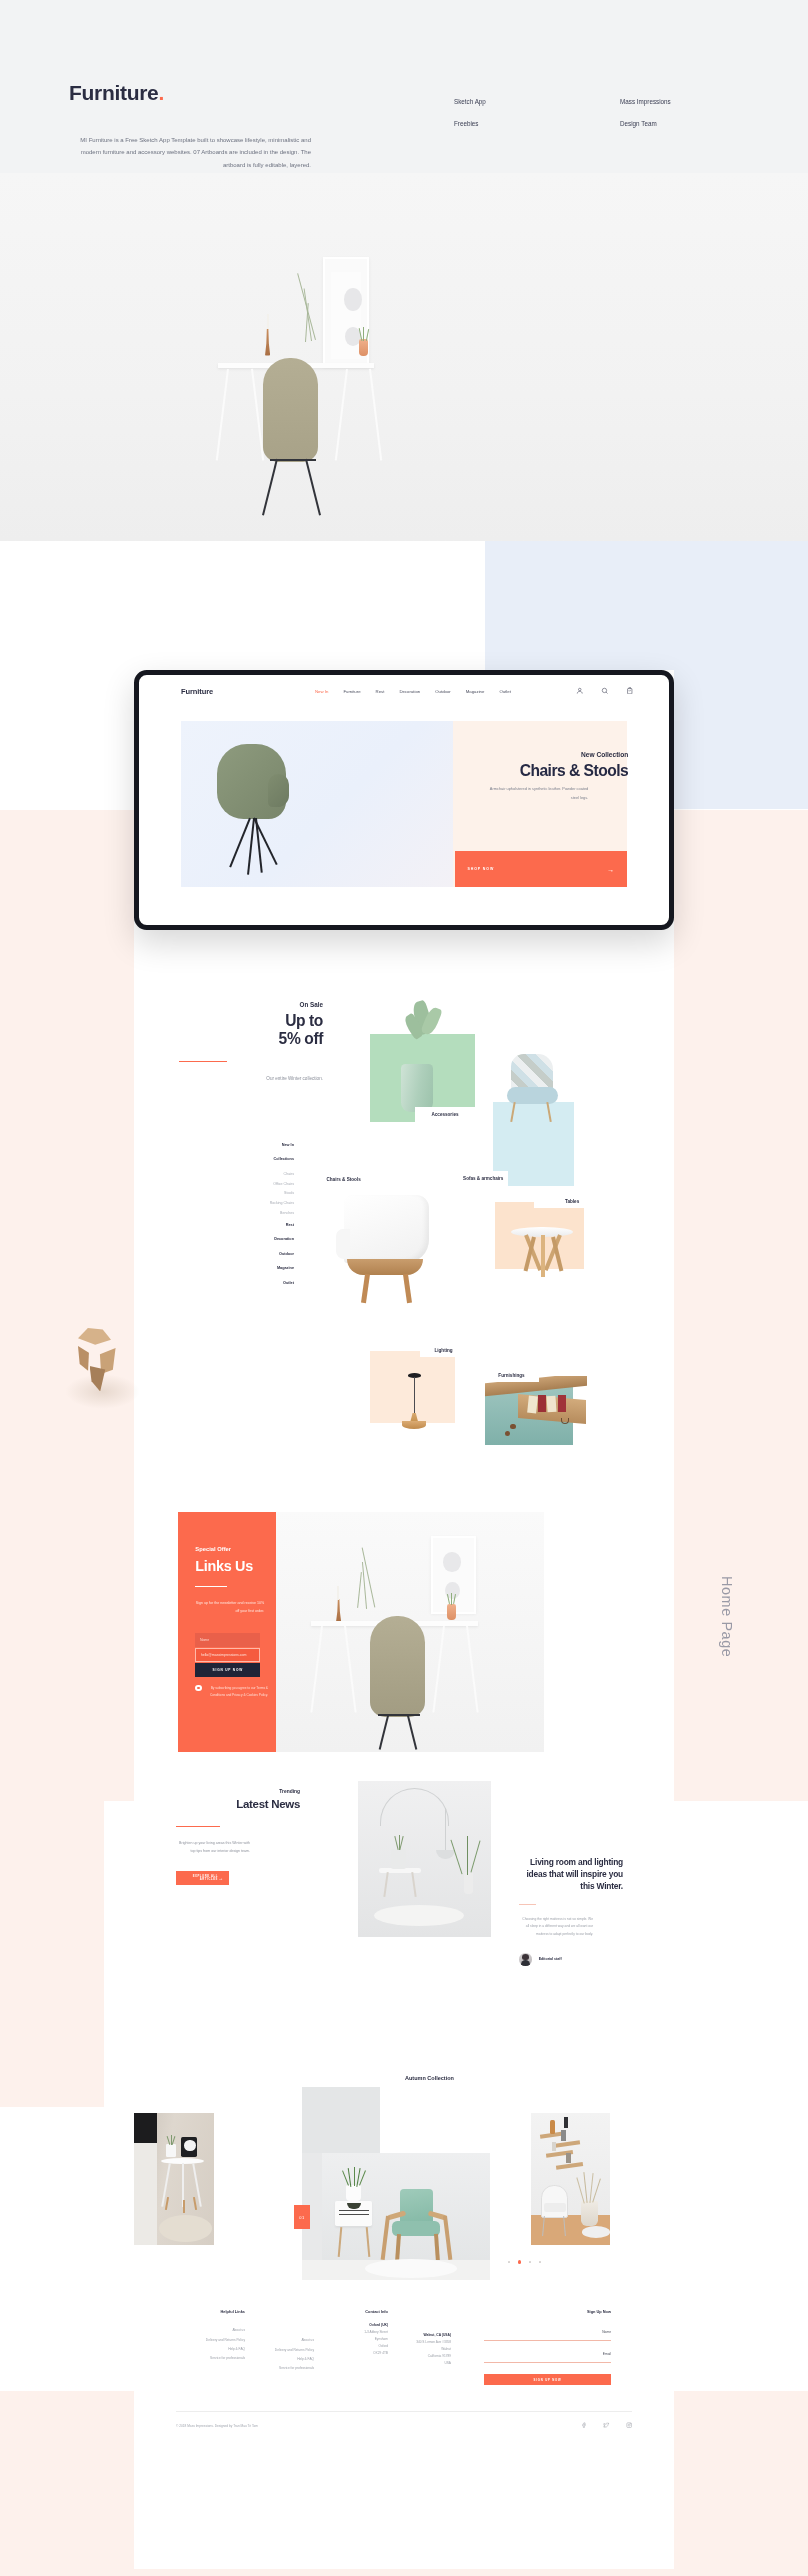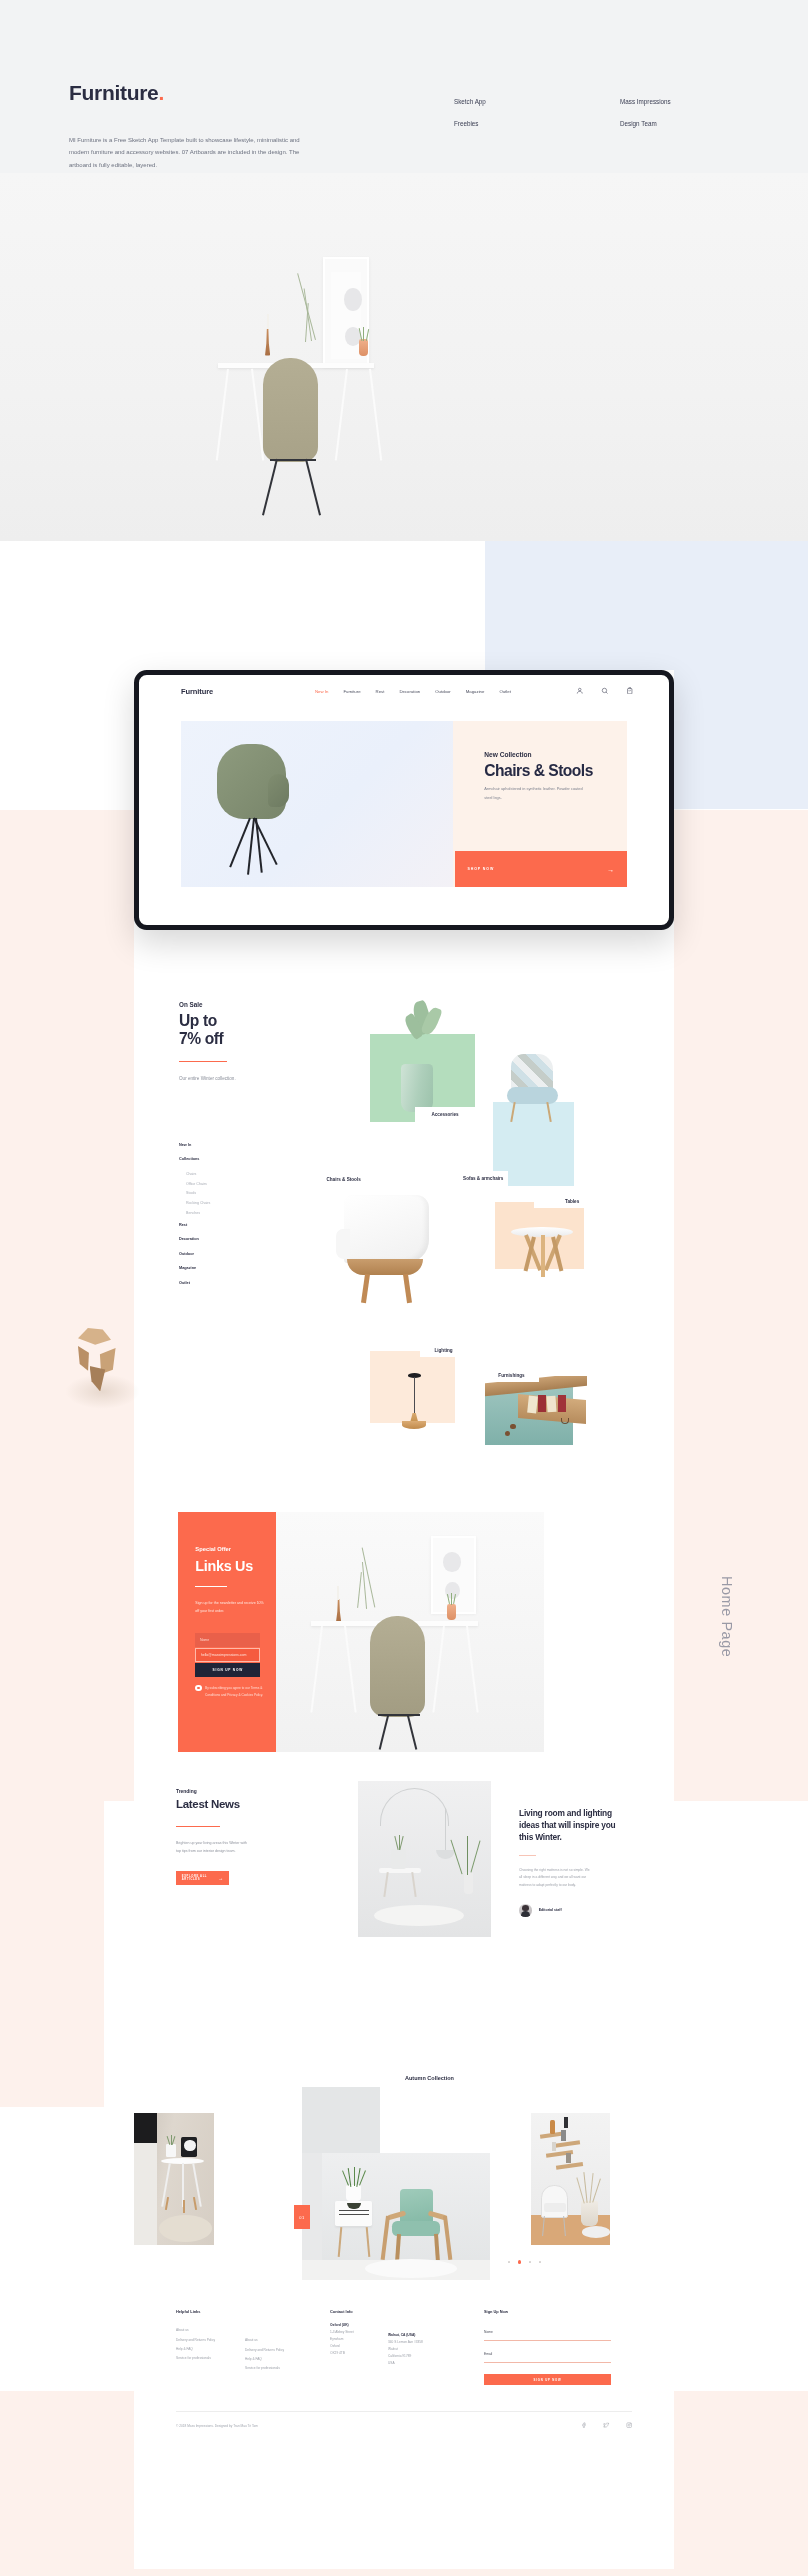--- a/index.html
+++ b/index.html
@@ -2,21 +2,21 @@
 <html style="font-size:9.2px"><head>
 <meta charset="utf-8">
 <style>
   * { box-sizing: border-box; margin:0; padding:0; }
   html,body { background:#ffffff; }
   body {
     width:808px; height:2576px; position:relative; overflow:hidden;
     font-family:"Liberation Sans", sans-serif;
     color:#2b2d42;
   }
-  .abs { position:absolute; }
+  .abs { position:absolute;text-align:right; }
 
   
   #band-top      { left:0; top:0;      width:808px; height:541px;  background:#f2f3f4; }
   #band-white1   { left:0; top:541px;  width:485px;  height:268px;  background:#ffffff; }
   #band-blue     { left:485px; top:541px; width:323px; height:268px; background:#e8eef8; }
   #band-peach    { left:0; top:810px; width:808px; height:991px; background:#fdf1ec; }
   #band-white2   { left:0; top:1801px; width:808px; height:590px; background:#ffffff; }
   #band-peachbot { left:0; top:2391px; width:808px; height:185px;  background:#fdf1ec; }
   #band-peachL   { left:0; top:1801px; width:104px;  height:306px;  background:#fdf1ec; }
 
@@ -122,21 +122,21 @@
   #news-left { left:176px; top:1789px; width:124px; }
   #news-eyebrow { font-size:4.9px; font-weight:700; }
   #news-title { font-size:11.5px; font-weight:800; letter-spacing:-0.3px; margin-top:4px; }
   #news-rule { width:44px; height:1.2px; background:#fc6a4d; margin-top:16px; }
   #news-desc { font-size:3.6px; line-height:2.2; color:#8e929c; margin-top:12.7px; width:74px; }
   #news-btn { margin-top:15px; width:53px; height:14px; background:#fc6a4d; display:flex; align-items:center; justify-content:space-between; padding:0 5.8px; }
   #news-btn-label { font-size:2.7px; font-weight:700; letter-spacing:0.6px; color:#fff; }
   #news-btn-arrow { font-size:5.2px; color:#fff; }
 
   #news-photo { left:358px; top:1781px; width:133px; height:156px; background:#eceded; overflow:hidden; }
-  #news-right { left:519px; top:1807px; width:104px; }
+  #news-right { left:519px; top:1856px; width:104px; }
   #news-h { font-size:8.4px; font-weight:700; line-height:1.45; letter-spacing:-0.2px; }
   #news-hr { width:17.3px; height:1.2px; background:#f7c4b6; margin-top:11.5px; }
   #news-body { font-size:3.3px; line-height:2.35; color:#9a9ea7; margin-top:10.4px; width:74px; }
   #news-author { display:flex; align-items:center; gap:7px; margin-top:14px; }
   #news-avatar { width:12.7px; height:12.7px; border-radius:50%; background:linear-gradient(160deg,#d8d5d6,#b7b3b6); overflow:hidden; position:relative; }
   #news-avatar .hair { position:absolute; left:2.9px; top:1.2px; width:7px; height:6.3px; border-radius:50% 50% 40% 40%; background:#3b3338; }
   #news-avatar .body { position:absolute; left:1.7px; top:7.5px; width:9.2px; height:6.3px; border-radius:4.6px 4.6px 0 0; background:#2d2f36; }
   #news-author-name { font-size:3.6px; font-weight:700; }
 
   
@@ -272,21 +272,21 @@
       <span id="bh-shop-label">SHOP NOW</span>
       <span id="bh-shop-arrow">→</span>
     </div>
   </div>
 </div>
 
 <div class="abs" id="sale-head">
   <div id="sale-eyebrow">On Sale</div>
   <div id="sale-title">
     <div>Up to</div>
-    <div>7% off</div>
+    <div>5% off</div>
   </div>
   <div id="sale-rule"></div>
   <div id="sale-desc">Our entire Winter collection.</div>
 </div>
 
 <div class="abs" id="sale-nav">
   <div class="sn-top">New In</div>
   <div class="sn-top">Collections</div>
   <div class="grp">
     <div class="sn-sub">Chairs</div>

